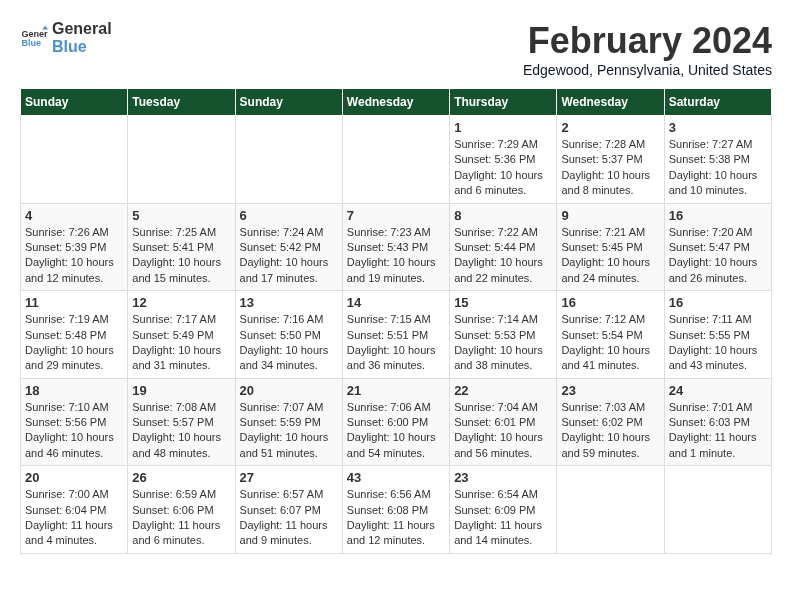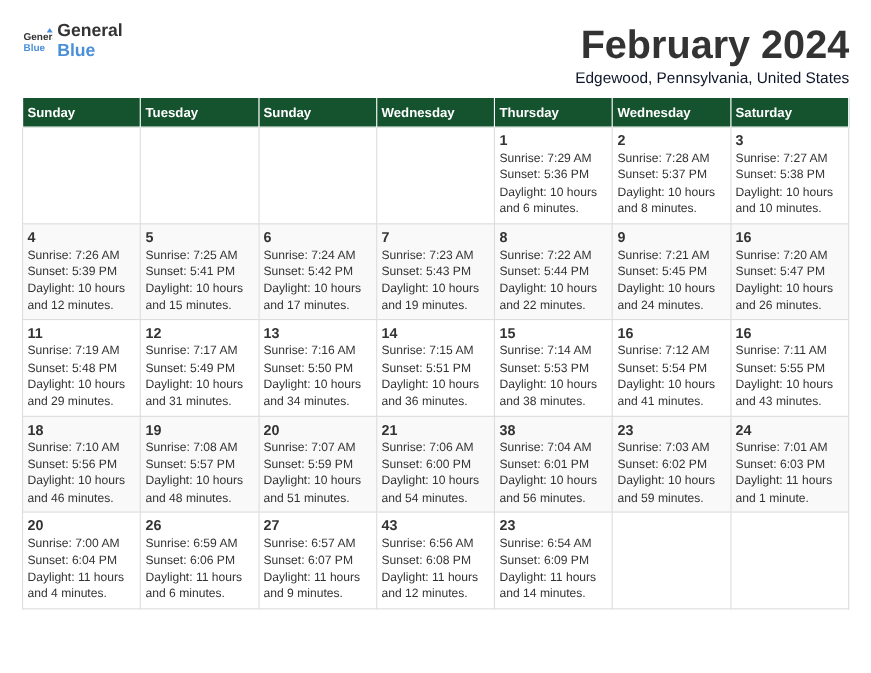--- a/index.html
+++ b/index.html
@@ -201,21 +201,21 @@
         </td>
         <td>
           <span class="day-number">20</span>
           <div class="day-info">Sunrise: 7:07 AM<br>Sunset: 5:59 PM<br>Daylight: 10 hours<br>and 51 minutes.</div>
         </td>
         <td>
           <span class="day-number">21</span>
           <div class="day-info">Sunrise: 7:06 AM<br>Sunset: 6:00 PM<br>Daylight: 10 hours<br>and 54 minutes.</div>
         </td>
         <td>
-          <span class="day-number">38</span>
+          <span class="day-number">22</span>
           <div class="day-info">Sunrise: 7:04 AM<br>Sunset: 6:01 PM<br>Daylight: 10 hours<br>and 56 minutes.</div>
         </td>
         <td>
           <span class="day-number">23</span>
           <div class="day-info">Sunrise: 7:03 AM<br>Sunset: 6:02 PM<br>Daylight: 10 hours<br>and 59 minutes.</div>
         </td>
         <td>
           <span class="day-number">24</span>
           <div class="day-info">Sunrise: 7:01 AM<br>Sunset: 6:03 PM<br>Daylight: 11 hours<br>and 1 minute.</div>
         </td>

